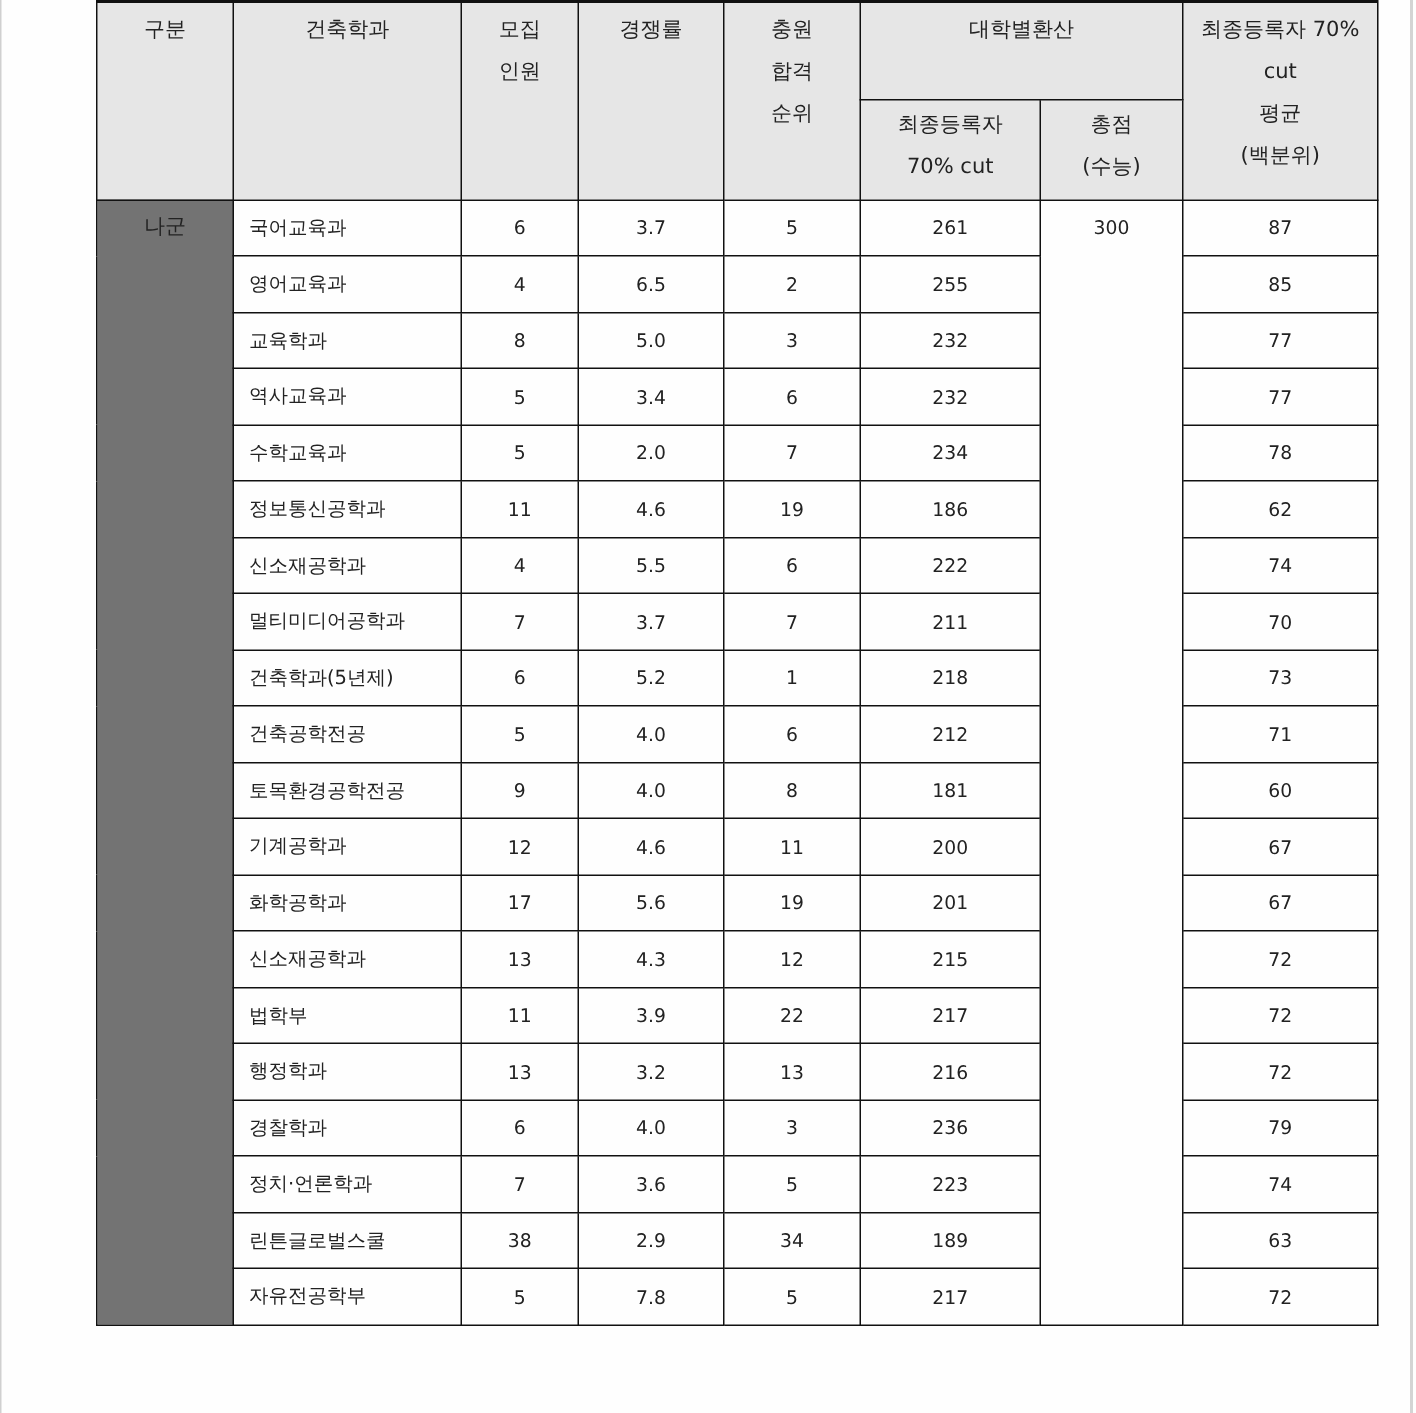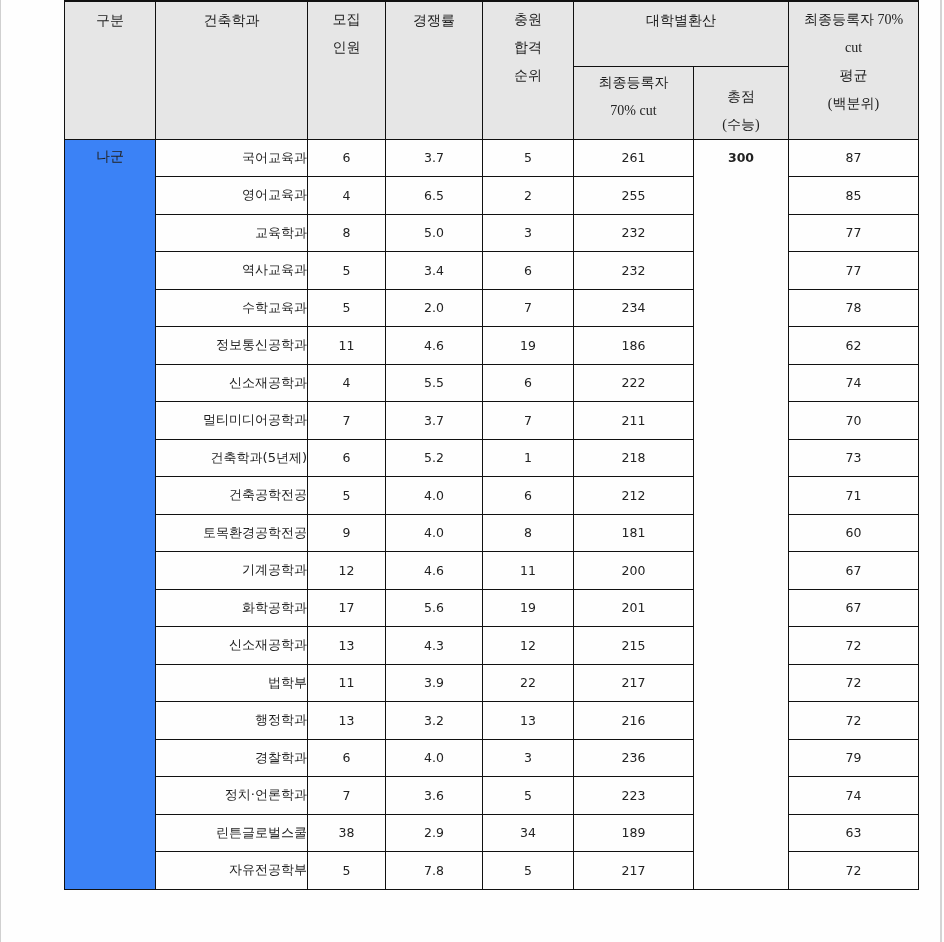--- a/index.html
+++ b/index.html
@@ -4,25 +4,25 @@
 <style>
   html, body { margin:0; padding:0; }
   body { width:944px; height:942px; background:#fefefe; position:relative; overflow:hidden;
          font-family: "DejaVu Sans", "Liberation Sans", sans-serif; color:#222; }
   .lborder { position:absolute; left:0; top:0; width:1px; height:942px; background:#d0d0d0; }
   .rborder { position:absolute; left:940px; top:0; width:2px; height:942px; background:#d4d4d4; }
   table { position:absolute; left:64px; top:0; border-collapse:collapse; table-layout:fixed; width:854px;border-radius:17px; }
   th, td { border:1.5px solid #111; font-weight:normal; padding:0; }
   th { background:#e6e6e6; font-size:14px; line-height:28px; vertical-align:top; text-align:center; padding-top:4px; color:#222; }
   td { font-size:12.5px; height:36.5px; text-align:center; vertical-align:middle; color:#222; }
-  td.name { text-align:right; padding-left:10px; font-size:13px; }
-  td.group { background:#3b82f6; vertical-align:top; font-size:14px; padding-top:8px; }
-  td.total { vertical-align:top; padding-top:10px;font-weight:bold; }
+  td.name { text-align:left; padding-left:10px; font-size:13px; }
+  td.group { background:#737373; vertical-align:top; font-size:14px; padding-top:8px; }
+  td.total { vertical-align:top; padding-top:10px; }
   table { border-top:2px solid #111; }
-  .hdr-line { display:block;font-family:Liberation Serif, serif; }
+  .hdr-line { display:block; }
 </style>
 </head>
 <body>
 
 <div class="lborder"></div>
 <div class="rborder"></div>
 
 <table>
   <colgroup>
     <col style="width:91px">
@@ -54,21 +54,21 @@
         <span class="hdr-line">cut</span>
         <span class="hdr-line">평균</span>
         <span class="hdr-line">(백분위)</span>
       </th>
     </tr>
     <tr style="height:67px">
       <th style="padding-top:2px">
         <span class="hdr-line">최종등록자</span>
         <span class="hdr-line">70% cut</span>
       </th>
-      <th style="padding-top:16px">
+      <th style="padding-top:2px">
         <span class="hdr-line">총점</span>
         <span class="hdr-line">(수능)</span>
       </th>
     </tr>
   </thead>
   <tbody id="tbody">
       <tr>
         <td class="group" rowspan="20">나군</td>
         <td class="name">국어교육과</td>
         <td>6</td>

